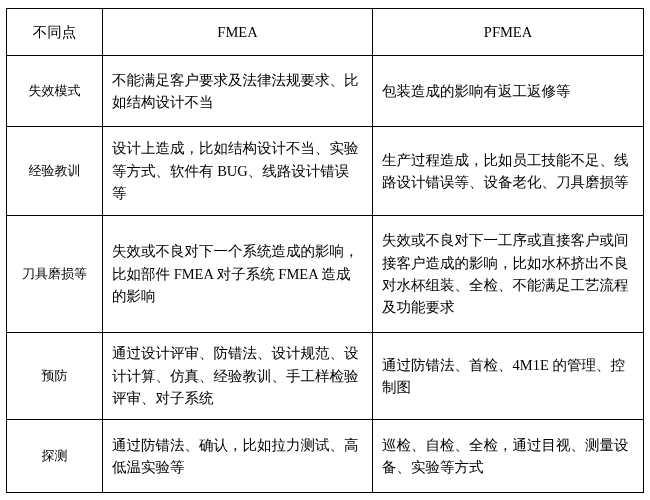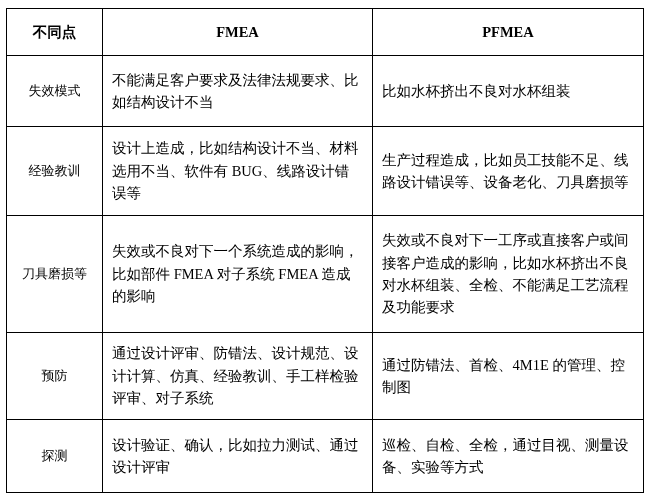--- a/index.html
+++ b/index.html
@@ -33,21 +33,21 @@
     font-size: 14.5px;
     line-height: 1.55;
     padding: 6px 9px;
     word-break: break-word;
   }
   col.c-label { width: 96px; }
   col.c-dfmea { width: 270px; }
   col.c-pfmea { width: 271px; }
 
   thead th {
-    font-weight: bold;
+    font-weight: normal;
     text-align: center;
     height: 34px;
     padding: 4px 6px;
     font-size: 15px;
     margin-left: 48px;
   }
   thead th.label-head {
     text-align: center;
   }
   tbody td.row-label {
@@ -78,37 +78,37 @@
       <tr>
         <th class="label-head">不同点</th>
         <th>FMEA</th>
         <th>PFMEA</th>
       </tr>
     </thead>
     <tbody>
       <tr class="r-mode">
         <td class="row-label">失效模式</td>
         <td class="cell">不能满足客户要求及法律法规要求、比如结构设计不当</td>
-        <td class="cell">比如水杯挤出不良对水杯组装</td>
+        <td class="cell">包装造成的影响有返工返修等</td>
       </tr>
       <tr class="r-cause">
         <td class="row-label">经验教训</td>
-        <td class="cell">设计上造成，比如结构设计不当、材料选用不当、软件有 BUG、线路设计错误等</td>
+        <td class="cell">设计上造成，比如结构设计不当、实验等方式、软件有 BUG、线路设计错误等</td>
         <td class="cell">生产过程造成，比如员工技能不足、线路设计错误等、设备老化、刀具磨损等</td>
       </tr>
       <tr class="r-effect">
         <td class="row-label">刀具磨损等</td>
         <td class="cell">失效或不良对下一个系统造成的影响，比如部件 FMEA 对子系统 FMEA 造成的影响</td>
         <td class="cell">失效或不良对下一工序或直接客户或间接客户造成的影响，比如水杯挤出不良对水杯组装、全检、不能满足工艺流程及功能要求</td>
       </tr>
       <tr class="r-prevent">
         <td class="row-label">预防</td>
         <td class="cell">通过设计评审、防错法、设计规范、设计计算、仿真、经验教训、手工样检验评审、对子系统</td>
         <td class="cell">通过防错法、首检、4M1E 的管理、控制图</td>
       </tr>
       <tr class="r-detect">
         <td class="row-label">探测</td>
-        <td class="cell">设计验证、确认，比如拉力测试、通过设计评审</td>
+        <td class="cell">通过防错法、确认，比如拉力测试、高低温实验等</td>
         <td class="cell">巡检、自检、全检，通过目视、测量设备、实验等方式</td>
       </tr>
     </tbody>
   </table>
 </div>
 
 </body></html>

